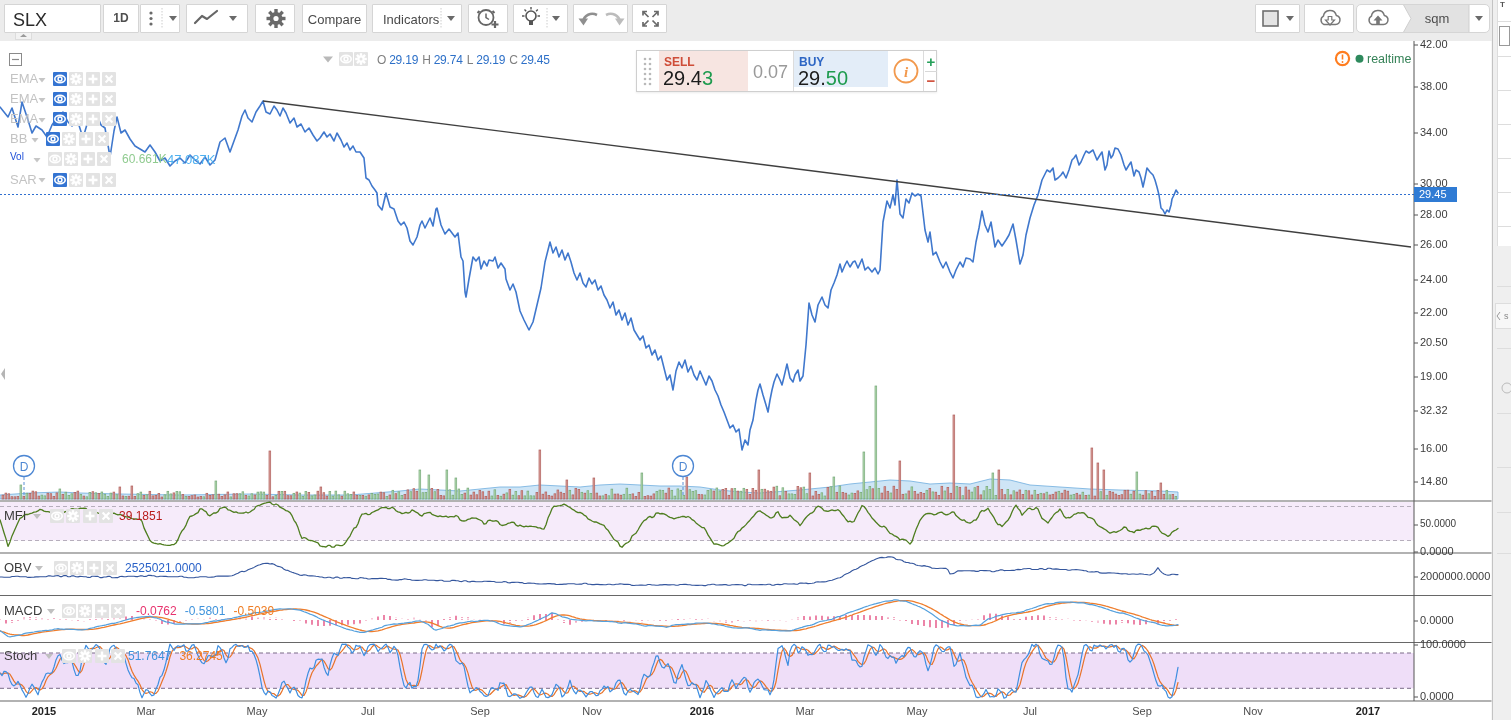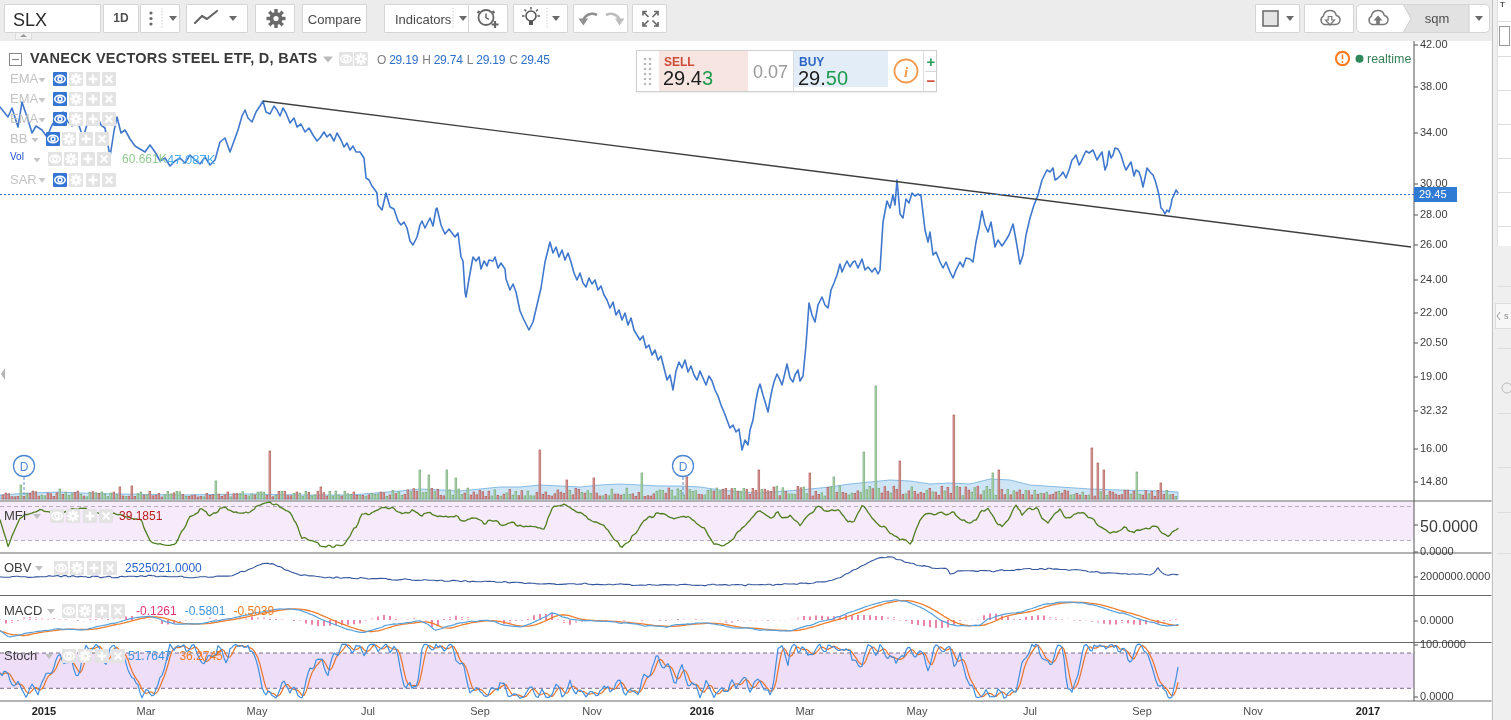--- a/index.html
+++ b/index.html
@@ -651,21 +651,21 @@
     <div style="position:absolute;left:1420px;top:177px;font-size:11px;color:#3c3c3c">30.00</div>
     <div style="position:absolute;left:1420px;top:208px;font-size:11px;color:#3c3c3c">28.00</div>
     <div style="position:absolute;left:1420px;top:238px;font-size:11px;color:#3c3c3c">26.00</div>
     <div style="position:absolute;left:1420px;top:273px;font-size:11px;color:#3c3c3c">24.00</div>
     <div style="position:absolute;left:1420px;top:306px;font-size:11px;color:#3c3c3c">22.00</div>
     <div style="position:absolute;left:1420px;top:336px;font-size:11px;color:#3c3c3c">20.50</div>
     <div style="position:absolute;left:1420px;top:370px;font-size:11px;color:#3c3c3c">19.00</div>
     <div style="position:absolute;left:1420px;top:404px;font-size:11px;color:#3c3c3c">32.32</div>
     <div style="position:absolute;left:1420px;top:442px;font-size:11px;color:#3c3c3c">16.00</div>
     <div style="position:absolute;left:1420px;top:475px;font-size:11px;color:#3c3c3c">14.80</div>
-    <div style="position:absolute;left:1420px;top:518px;font-size:16px;color:#3c3c3c">50.0000</div>
+    <div style="position:absolute;left:1420px;top:518px;font-size:10px;color:#3c3c3c">50.0000</div>
     <div style="position:absolute;left:1420px;top:545px;font-size:11px;color:#3c3c3c">0.0000</div>
     <div style="position:absolute;left:1420px;top:570px;font-size:11px;color:#3c3c3c">2000000.0000</div>
     <div style="position:absolute;left:1420px;top:614px;font-size:11px;color:#3c3c3c">0.0000</div>
     <div style="position:absolute;left:1420px;top:638px;font-size:11px;color:#3c3c3c">100.0000</div>
     <div style="position:absolute;left:1420px;top:690px;font-size:11px;color:#3c3c3c">0.0000</div>
     <div style="position:absolute;left:1414px;top:187px;width:43px;height:15px;background:#2f7bd4;color:#fff;font-size:11px;line-height:15px;padding-left:5px;box-sizing:border-box">29.45</div>
     <div style="position:absolute;left:24px;top:705px;width:40px;text-align:center;font-size:11px;font-weight:bold;color:#222">2015</div>
     <div style="position:absolute;left:126px;top:705px;width:40px;text-align:center;font-size:11px;font-weight:normal;color:#4c4c4c">Mar</div>
     <div style="position:absolute;left:237px;top:705px;width:40px;text-align:center;font-size:11px;font-weight:normal;color:#4c4c4c">May</div>
     <div style="position:absolute;left:348px;top:705px;width:40px;text-align:center;font-size:11px;font-weight:normal;color:#4c4c4c">Jul</div>
@@ -715,21 +715,21 @@
               <rect x="-9.5" y="-1.7" width="4" height="3.4"></rect>
               <rect x="5.5" y="-1.7" width="4" height="3.4"></rect>
             </g>
           </g>
         </g>
       </svg>
     </div>
     <div style="position:absolute;top:4px;height:29px;background:#fff;border:1px solid #d5d5d5;border-radius:1px;left:302px;width:65px;">
       <span style="position:absolute;left:0;top:7px;width:100%;text-align:center;font-size:13px;color:#4a4a4a">Compare</span>
     </div>
-    <div style="position:absolute;top:4px;height:29px;background:#fff;border:1px solid #d5d5d5;border-radius:1px;left:372px;width:90px;margin-left:12px;">
+    <div style="position:absolute;top:4px;height:29px;background:#fff;border:1px solid #d5d5d5;border-radius:1px;left:372px;width:90px;">
       <span style="position:absolute;left:10px;top:7px;font-size:13px;color:#4a4a4a">Indicators</span>
       <svg width="90" height="27" style="position:absolute;left:0;top:0">
         <line x1="68" y1="3" x2="68" y2="24" stroke="#cccccc" stroke-width="1" stroke-dasharray="1.5,1.5"></line>
         <path d="M74 11 L82 11 L78 16 Z" fill="#6a6a6a"></path>
       </svg>
     </div>
     <div style="position:absolute;top:4px;height:29px;background:#fff;border:1px solid #d5d5d5;border-radius:1px;left:468px;width:40px;">
       <svg width="40" height="27" style="position:absolute;left:0;top:0">
         <circle cx="17" cy="12.5" r="7.5" fill="none" stroke="#666" stroke-width="1.8"></circle>
         <path d="M17 8.5 L17 12.5 L20 14.5" fill="none" stroke="#666" stroke-width="1.5"></path>
@@ -787,21 +787,20 @@
         <text x="80" y="18" font-size="13" fill="#4d4d4d" text-anchor="middle" font-family="Liberation Sans,sans-serif">sqm</text>
         <path d="M118 11 L126 11 L122 16 Z" fill="#6a6a6a"></path>
       </svg>
     </div>
     <div style="position:absolute;left:15px;top:33px;width:17px;height:7px;background:#f2f2f2;border:1px solid #dcdcdc;border-top:none;font-size:0"><svg width="15" height="5">
         <path d="M4 4 L7.5 1 L11 4 Z" fill="#9a9a9a"></path>
       </svg></div>
     <div style="position:absolute;left:9px;top:52.5px;width:13px;height:13px;border:1px solid #8a8a8a;background:#fff;font-size:0"><svg width="11" height="11">
         <line x1="2" y1="5.5" x2="9" y2="5.5" stroke="#8a8a8a" stroke-width="1.2"></line>
       </svg></div>
-    <div style="position:absolute;left:30px;top:50px;font-size:14.5px;font-weight:bold;color:#3a3a3a;letter-spacing:0.25px">VANECK VECTORS STEEL ETF, D, BATS</div>
     <svg style="position:absolute;left:322px;top:55px" width="12" height="9">
       <path d="M1 1.5 L11 1.5 L6 7.5 Z" fill="#b9b9b9"></path>
     </svg>
     <div style="position:absolute;left:10px;top:71px;font-size:13px;color:#c3c3c3">EMA</div>
     <svg style="position:absolute;left:37px;top:76.5px" width="10" height="8">
       <path d="M1.5 1 L8.5 1 L5 5.5 Z" fill="#c6c6c6"></path>
     </svg>
     <div style="position:absolute;left:53.0px;top:72px;width:14px;height:14px;background:#3474d2;border-radius:1px;font-size:0"><svg width="14" height="14">
         <ellipse cx="7" cy="7" rx="5.2" ry="3.6" fill="none" stroke="#fff" stroke-width="1.6"></ellipse>
         <circle cx="7" cy="7" r="2.7" fill="#fff"></circle>
@@ -1096,21 +1095,21 @@
             <rect x="3.2" y="-1.2" width="2.6" height="2.4"></rect>
           </g>
         </g>
       </svg></div>
     <div style="position:absolute;left:94.6px;top:604px;width:14px;height:14px;background:#e3e3e3;border-radius:1px;font-size:0"><svg width="14" height="14">
         <path d="M7 2.5 L7 11.5 M2.5 7 L11.5 7" stroke="#fff" stroke-width="2.4"></path>
       </svg></div>
     <div style="position:absolute;left:110.9px;top:604px;width:14px;height:14px;background:#e3e3e3;border-radius:1px;font-size:0"><svg width="14" height="14">
         <path d="M3.6 3.6 L10.4 10.4 M10.4 3.6 L3.6 10.4" stroke="#fff" stroke-width="2.1"></path>
       </svg></div>
-    <div style="position:absolute;left:136px;top:603.5px;font-size:12px"><span style="color:#e8336e;margin-right:8px">-0.1261</span><span style="color:#3f93dc;margin-right:8px">-0.5801</span><span style="color:#ef7d24;margin-right:8px">-0.5039</span></div>
+    <div style="position:absolute;left:136px;top:603.5px;font-size:12px"><span style="color:#e8336e;margin-right:8px">-0.0762</span><span style="color:#3f93dc;margin-right:8px">-0.5801</span><span style="color:#ef7d24;margin-right:8px">-0.5039</span></div>
     <div style="position:absolute;left:4px;top:648px;font-size:13px;color:#3c3c3c">Stoch</div>
     <svg style="position:absolute;left:44px;top:653px" width="10" height="8">
       <path d="M1 1 L9 1 L5 6 Z" fill="#c0c0c0"></path>
     </svg>
     <div style="position:absolute;left:62.0px;top:649px;width:14px;height:14px;background:#e3e3e3;border-radius:1px;font-size:0"><svg width="14" height="14">
         <ellipse cx="7" cy="7" rx="5.2" ry="3.6" fill="none" stroke="#fff" stroke-width="1.6"></ellipse>
         <circle cx="7" cy="7" r="2.7" fill="#fff"></circle>
         <circle cx="7" cy="7" r="1.2" fill="#e3e3e3"></circle>
       </svg></div>
     <div style="position:absolute;left:78.3px;top:649px;width:14px;height:14px;background:#e3e3e3;border-radius:1px;font-size:0"><svg width="14" height="14">

